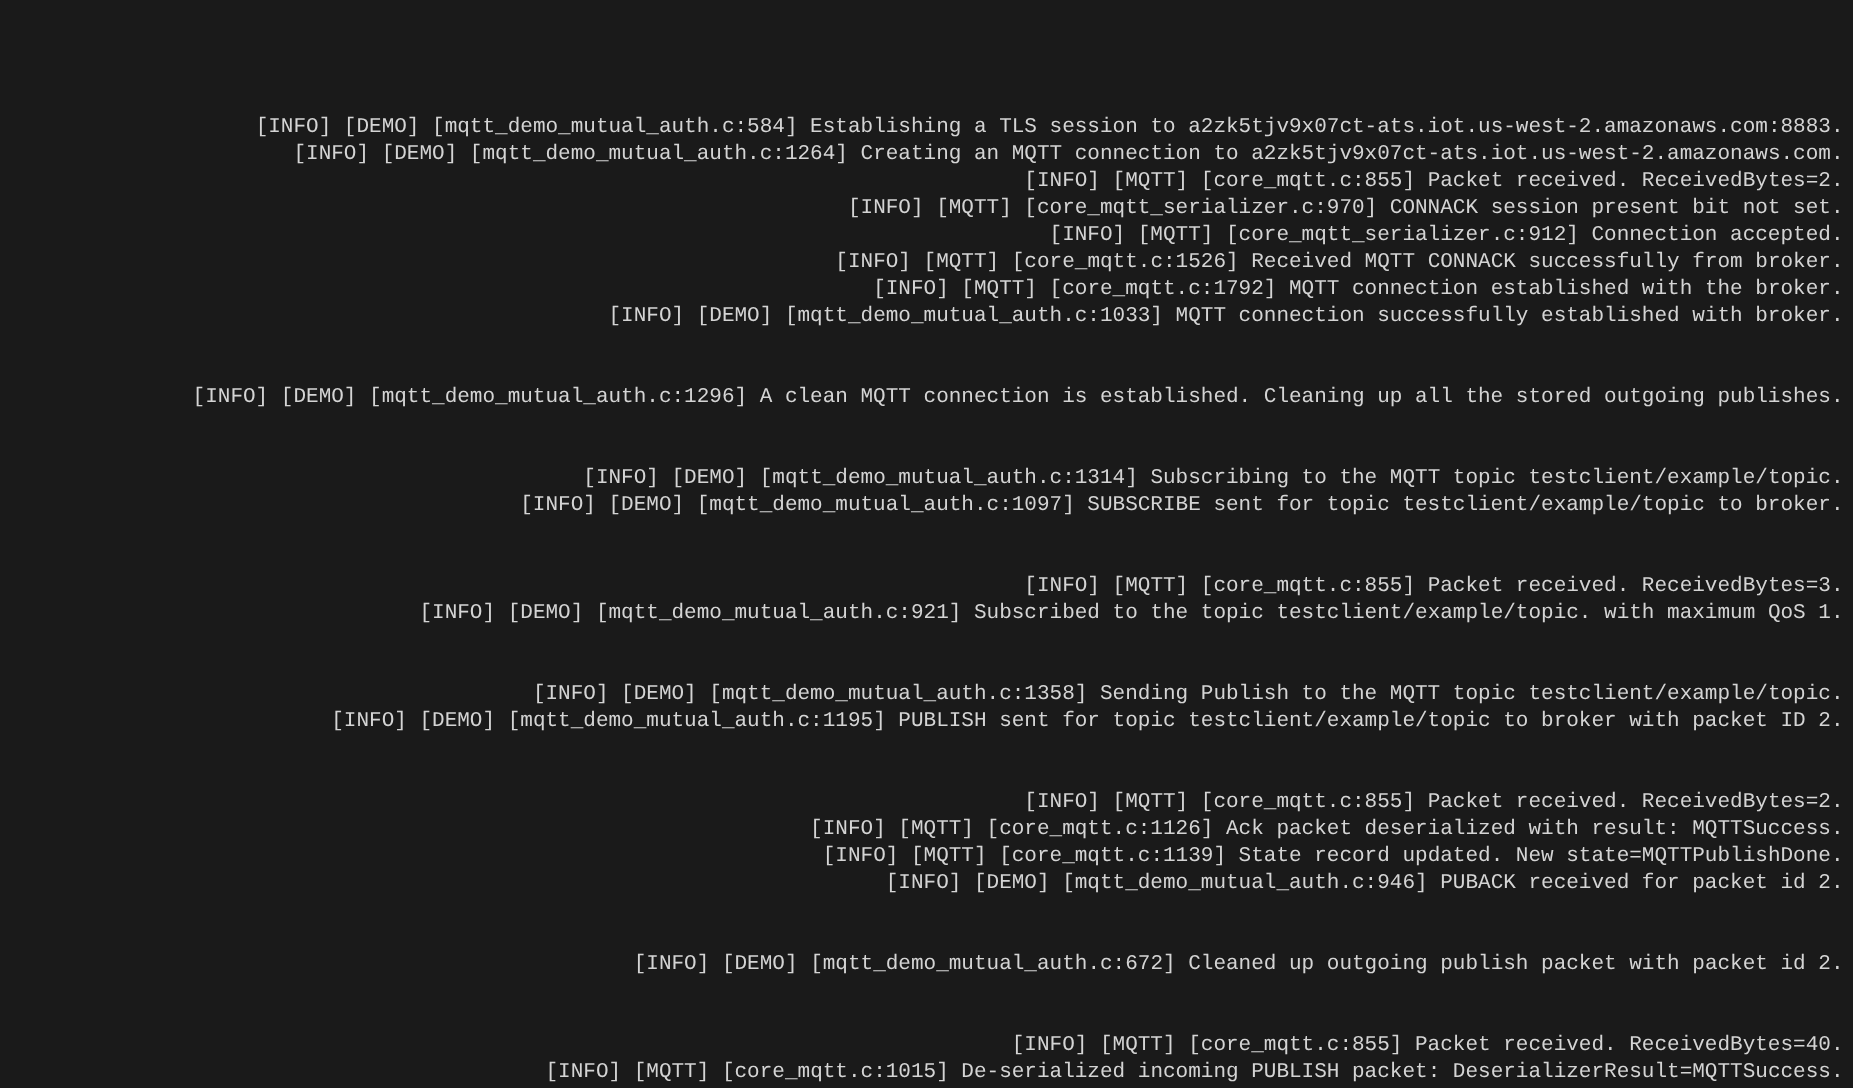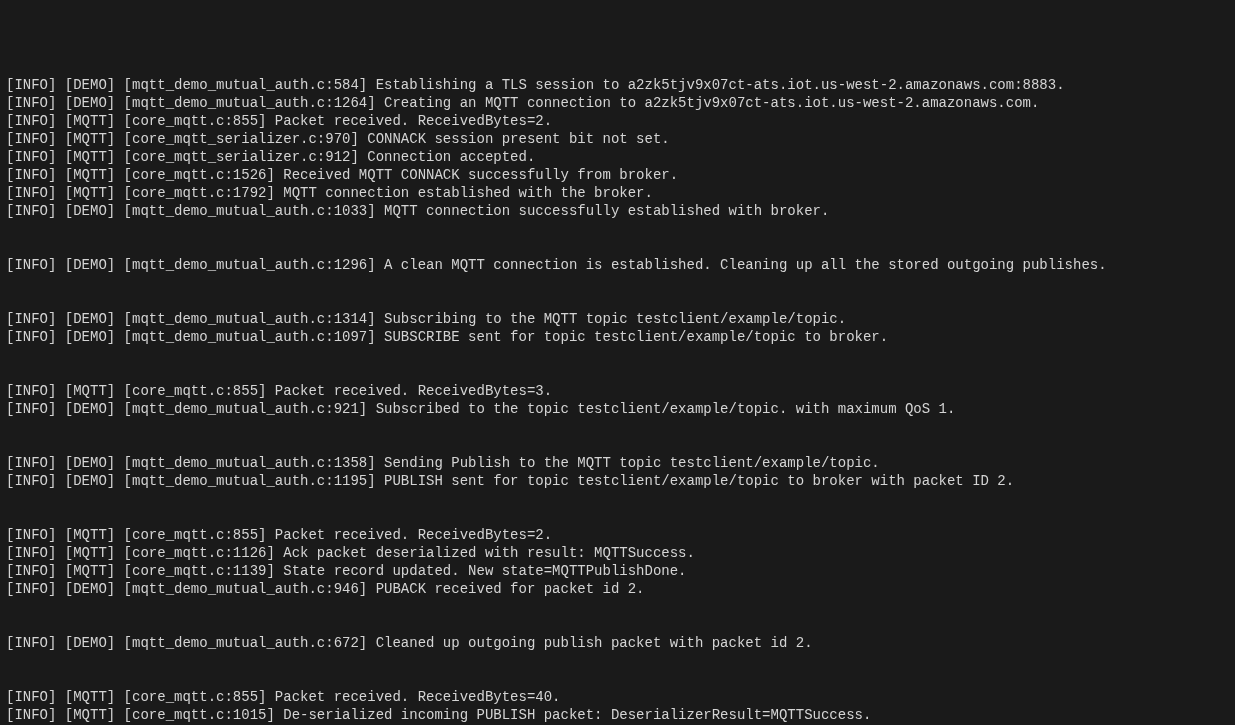--- a/index.html
+++ b/index.html
@@ -14,20 +14,21 @@
       font-size: 14px;
       line-height: 18px;
       padding: 4px 6px;
       width: 1235px;
       height: 725px;
       overflow: hidden;
       white-space: pre;
     }
     .log-line {
       display: block;
+      text-align: right;
     }
     .empty-line {
       display: block;
       height: 18px;
     }
   </style>
 </head>
 <body>
 
 

